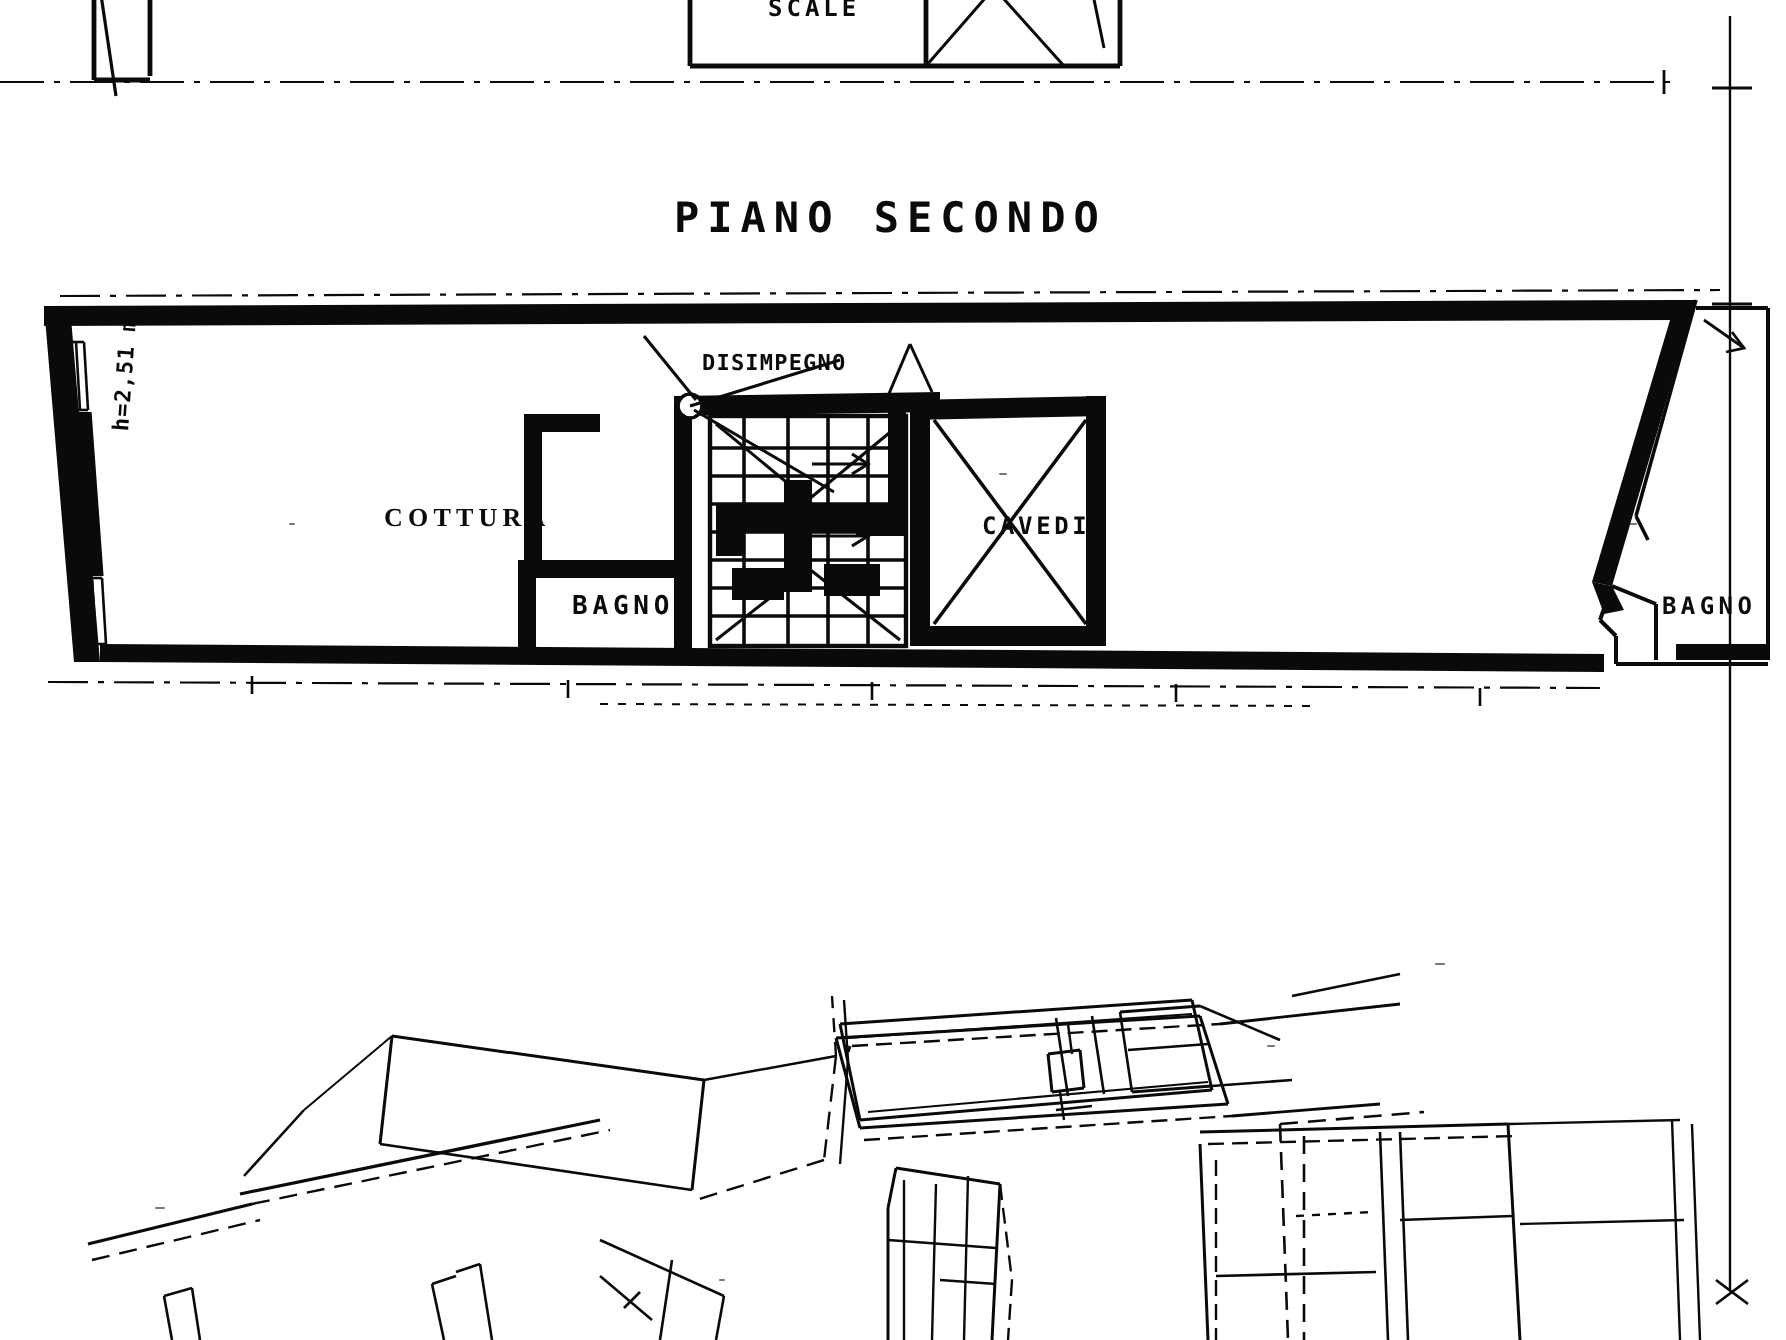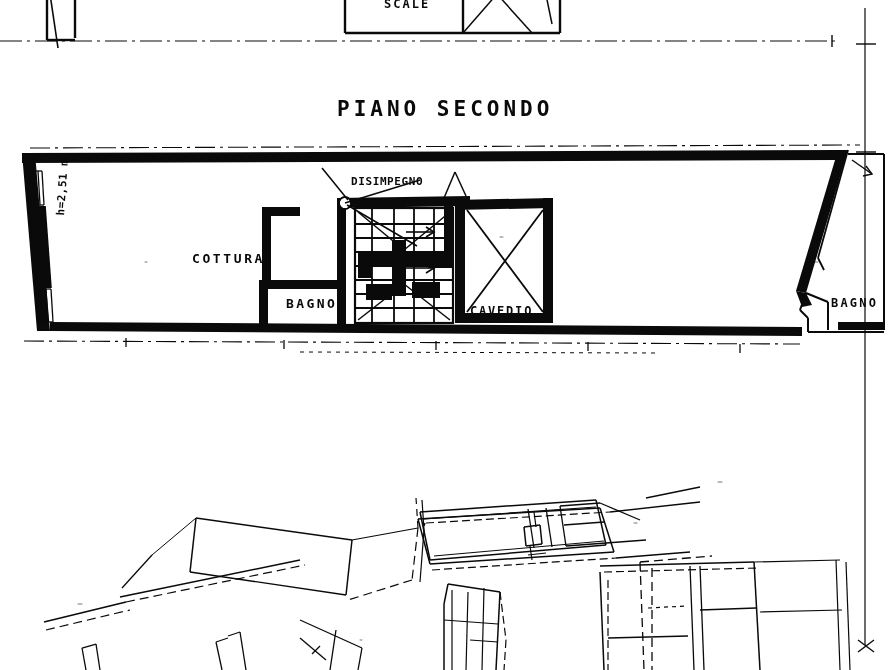--- a/index.html
+++ b/index.html
@@ -5,25 +5,25 @@
 <style>
   html,body{margin:0;padding:0;background:#ffffff;}
   body{width:893px;height:670px;overflow:hidden;
        font-family:"DejaVu Sans Mono","Liberation Mono",monospace;
        color:#111111;position:relative;}
   #sheet{position:absolute;left:0;top:0;width:893px;height:670px;background:#fff;}
   svg.layer{position:absolute;left:0;top:0;width:893px;height:670px;}
   .lbl{position:absolute;font-family:"DejaVu Sans Mono","Liberation Mono",monospace;
        color:#0a0a0a;white-space:nowrap;font-weight:700;}
   #title{font-size:21px;letter-spacing:4px;left:337px;top:97px;text-align:right;}
-  #lbl-cottura{font-size:13px;letter-spacing:2.6px;left:192px;top:251px;}
+  #lbl-cottura{font-size:13px;letter-spacing:2.6px;left:192px;top:251px;font-family:Liberation Serif, serif;}
   #lbl-bagno-1{font-size:13px;letter-spacing:2.4px;left:286px;top:296px;}
   #lbl-bagno-2{font-size:12px;letter-spacing:2.2px;left:831px;top:296px;}
   #lbl-disimpegno{font-size:11px;letter-spacing:0.6px;left:351px;top:175px;}
-  #lbl-cavedio{font-size:12px;letter-spacing:1.8px;left:470px;top:256px;margin-top:48px;}
+  #lbl-cavedio{font-size:12px;letter-spacing:1.8px;left:491px;top:256px;}
   #lbl-scale{font-size:12px;letter-spacing:2px;left:384px;top:-3px;}
   #lbl-height{font-size:11px;letter-spacing:0.5px;left:54px;top:215px;
      transform:rotate(-86deg);transform-origin:left top;}
 </style>
 </head>
 <body>
 
 <div id="sheet">
 
   <svg class="layer" viewBox="0 0 893 670">

